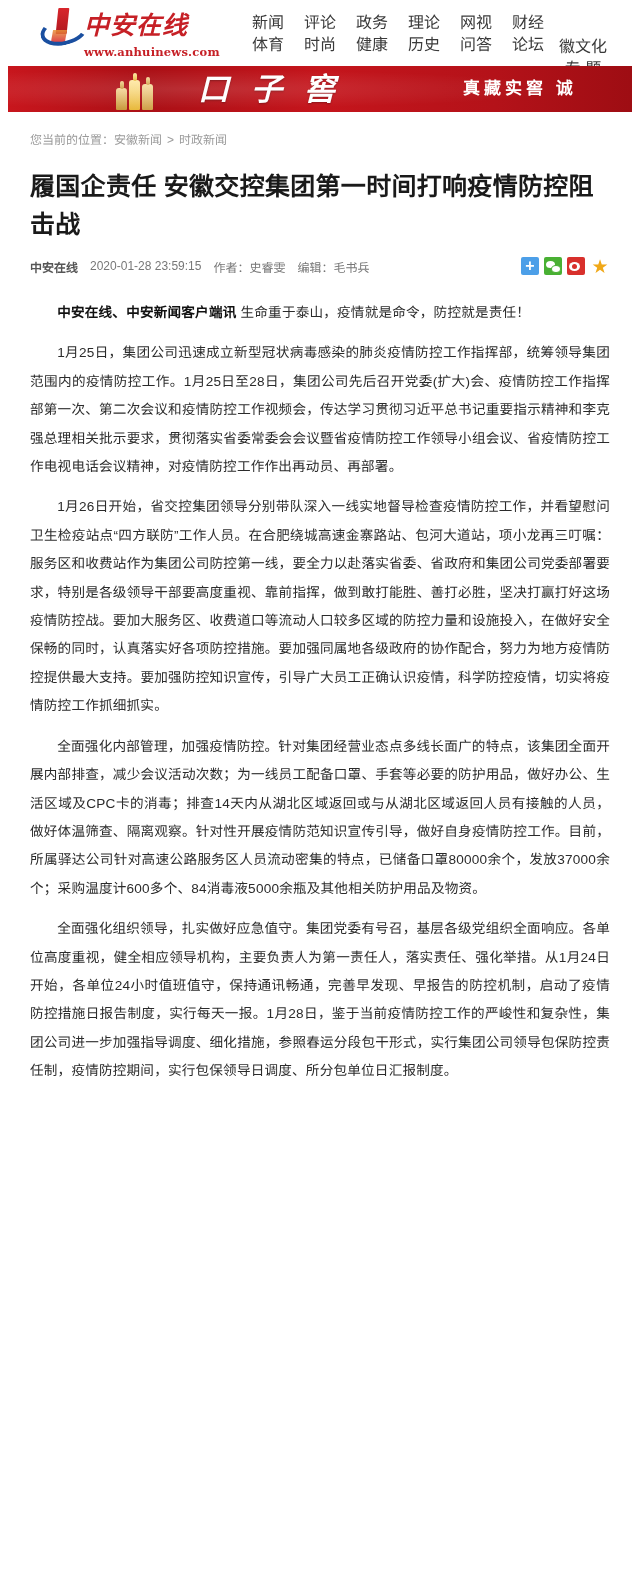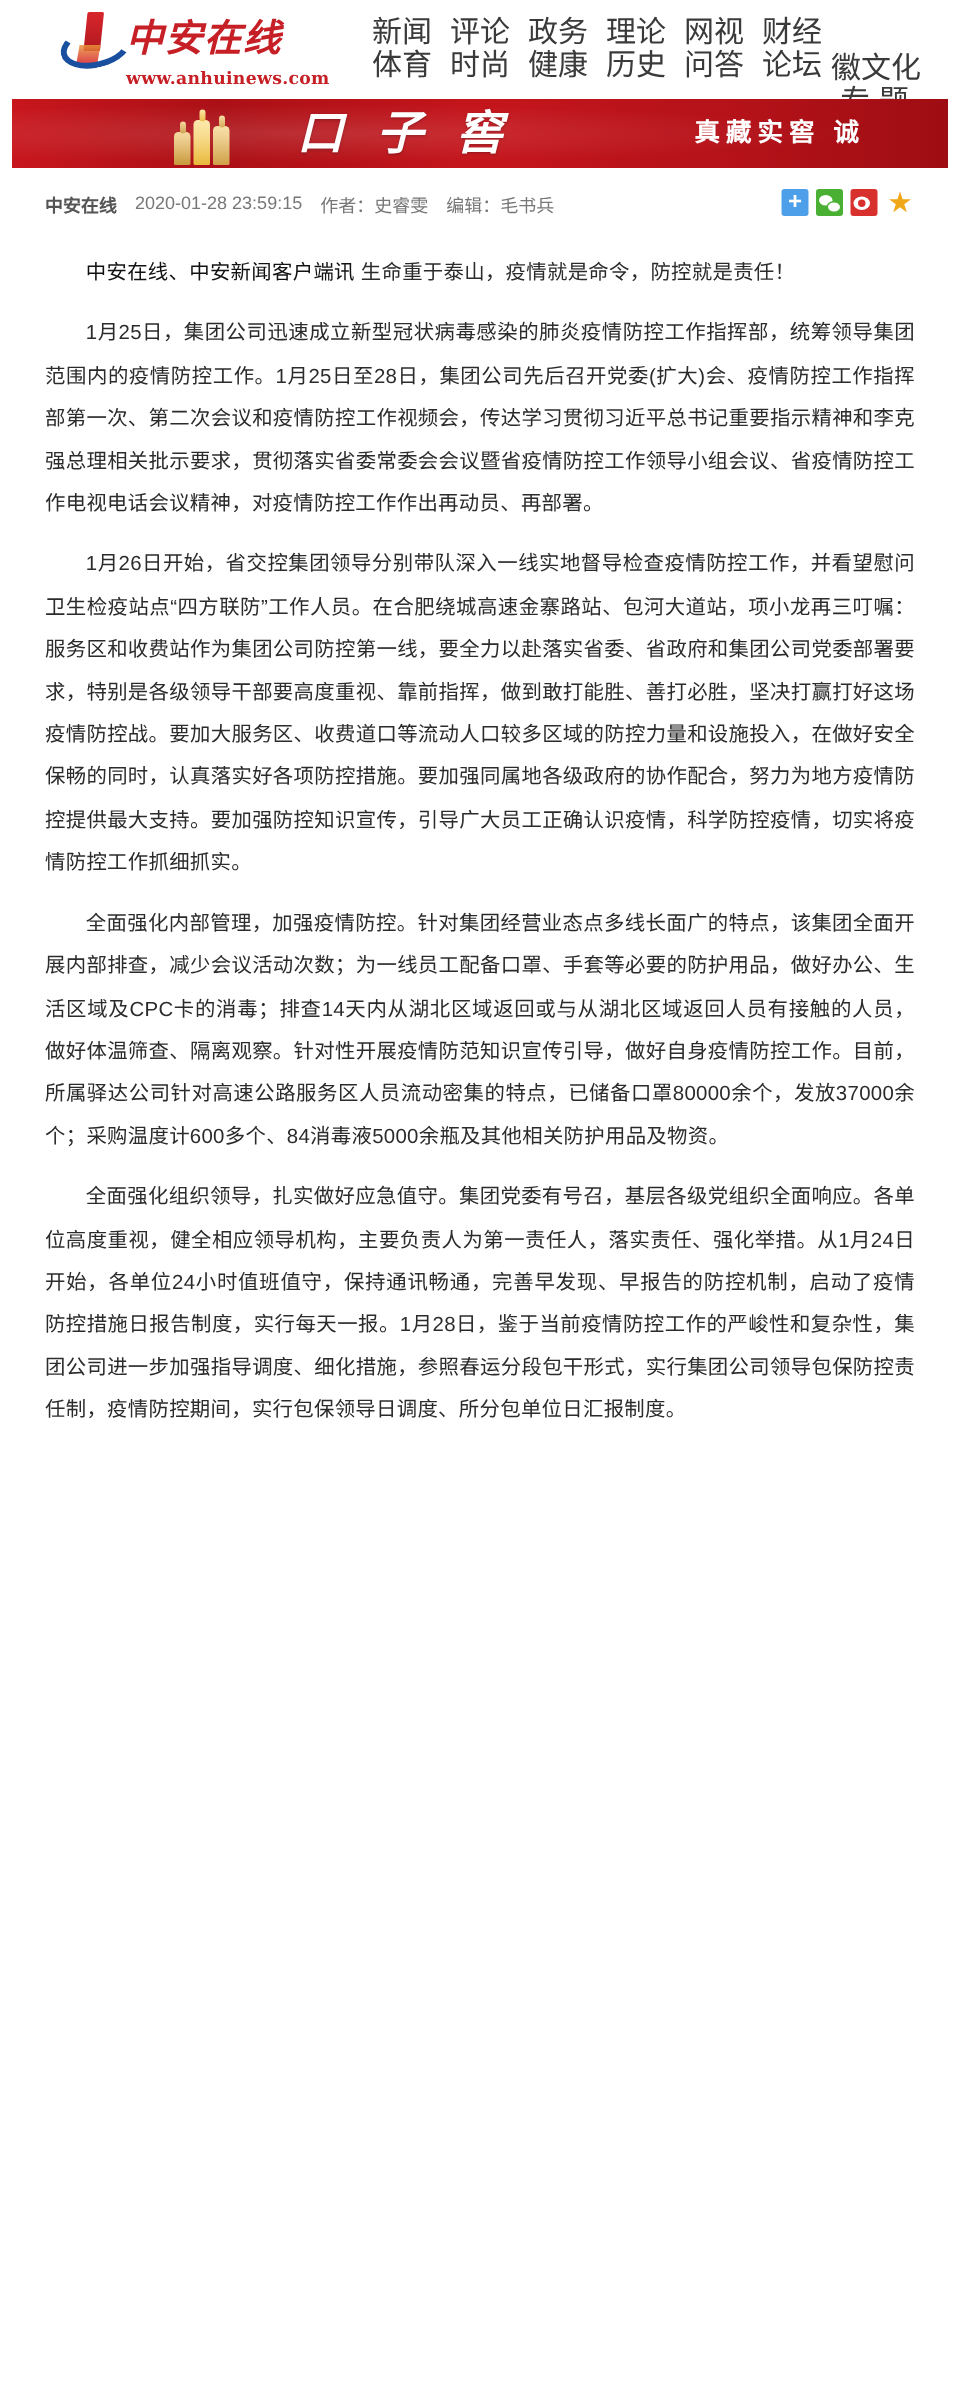--- a/index.html
+++ b/index.html
@@ -99,21 +99,21 @@
   }
   .nav-col {
     width: 52px;
     text-align: center;
     display: flex;
     flex-direction: column;
     gap: 3px;
   }
   .nav-col.wide { width: 58px; margin-top: 48px; }
   .nav-link {
-    font-size: 20px;
+    font-size: 16px;
     color: #3a3a3a;
     line-height: 19px;
     text-decoration: none;
     white-space: nowrap;
     cursor: pointer;
   }
 
   
   .ad-banner {
     position: relative;
@@ -266,21 +266,21 @@
     font-size: 13.6px;
     line-height: 28.4px;
     color: #2b2b2b;
     margin: 0 0 12px 0;
     text-indent: 2em;
     text-align: justify;
     letter-spacing: .2px;
   }
   .article-body p.lead { text-indent: 2em; }
   .article-body p.lead b {
-    font-weight: 400;
+    font-weight: 700;
     color: #111;
   }
 </style>
 </head>
 <body>
 
 <div class="page">
 
   <div class="site-header">
     <div class="logo-block">
@@ -330,23 +330,29 @@
   <div class="ad-banner">
     <span class="ad-bottles">
       <span class="bottle b1"></span>
       <span class="bottle b2"></span>
       <span class="bottle b3"></span>
     </span>
     <span class="ad-brand">口子窖</span>
     <span class="ad-slogan">真藏实窖 诚</span>
   </div>
 
+  <div class="breadcrumb-wrap">
+    <div class="breadcrumb">
+      <span>您当前的位置：</span><a>安徽新闻</a><span class="bc-sep">&gt;</span><a>时政新闻</a>
+    </div>
+  </div>
 
   <div class="article">
 
+    <h1 class="article-title">履国企责任 安徽交控集团第一时间打响疫情防控阻击战</h1>
 
     <div class="meta-row">
       <div class="meta-left">
         <span class="meta-source">中安在线</span>
         <span>2020-01-28 23:59:15</span>
         <span>作者：史睿雯</span>
         <span>编辑：毛书兵</span>
       </div>
       <div class="share-icons">
         <span class="share-ico ico-plus">+</span>

